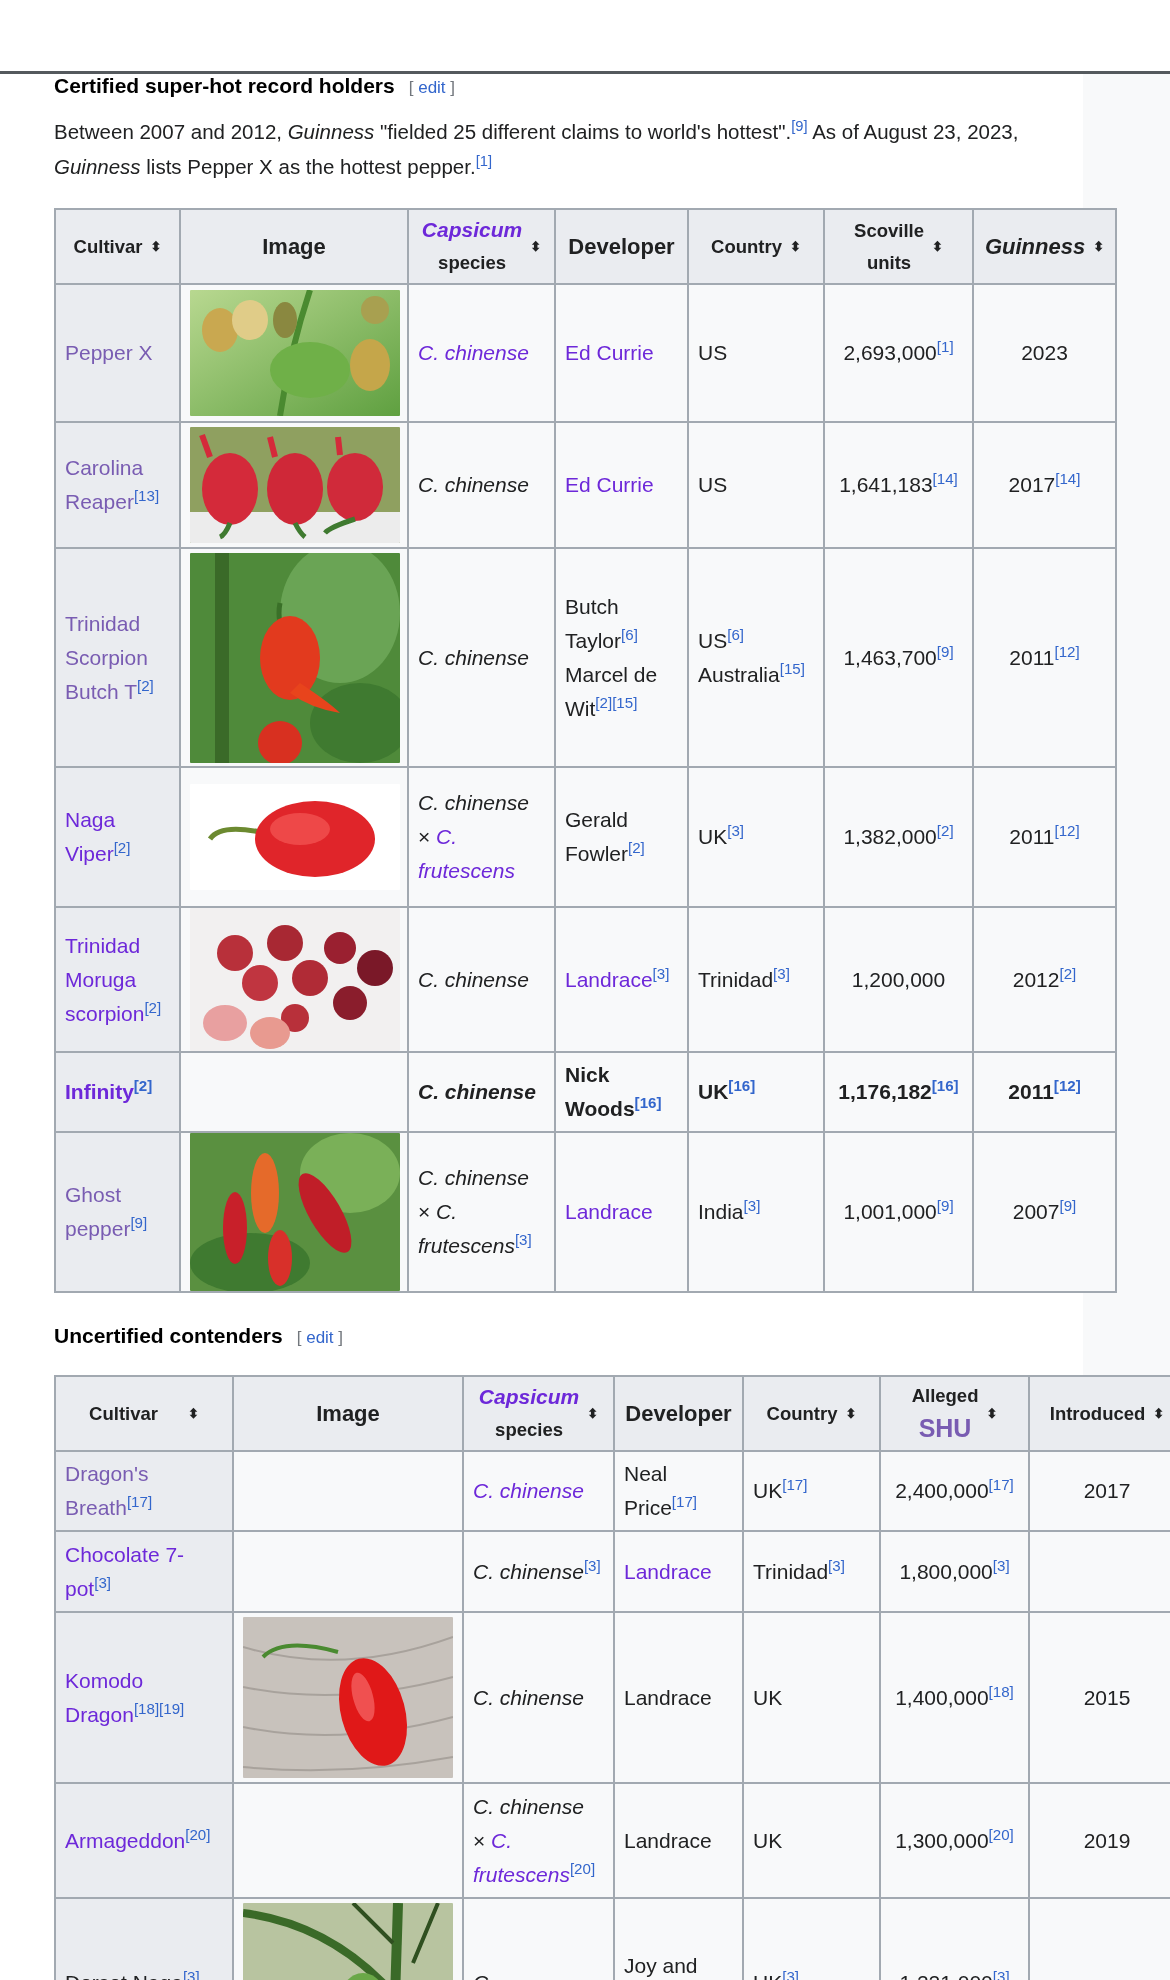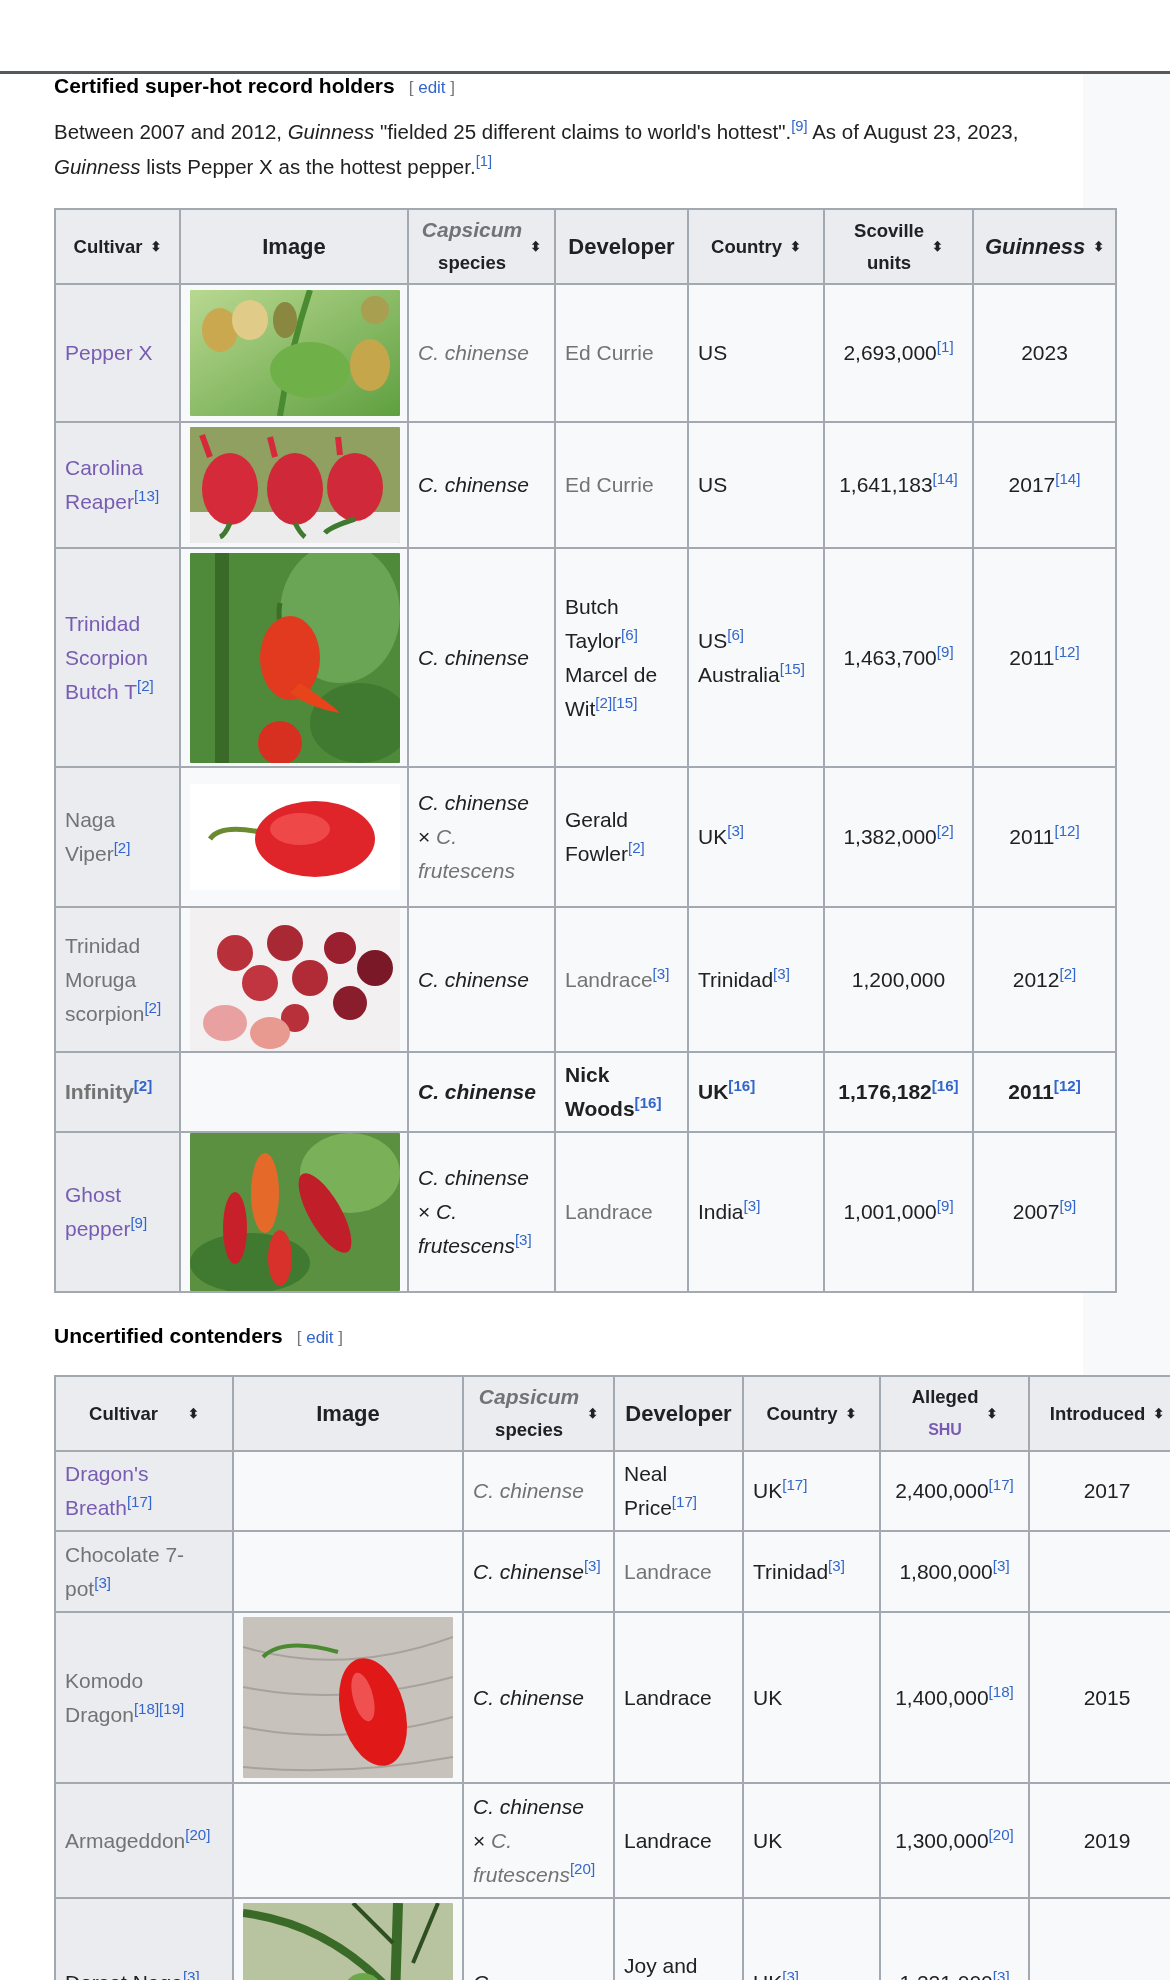--- a/index.html
+++ b/index.html
@@ -17,21 +17,21 @@
   sup, .ref { font-size:0.72em; color:#3366cc; vertical-align:super; line-height:0; }
   table.wt { position:absolute; border-collapse:collapse; background:#f8f9fa; table-layout:fixed; }
   table.wt th, table.wt td { border:2px solid #a2a9b1; padding:0 9px; font-size:21px; line-height:34px; vertical-align:middle; }
   table.wt th { background:#eaecf0; font-weight:bold; text-align:center; font-size:18.5px; line-height:32px; }
   table.wt th.big { font-size:22px; }
   table.wt td.rh { background:#eaecf0; }
   table.wt td.c { text-align:center; }
   .sort { font-size:13px; color:#202122; margin-left:8px; vertical-align:middle; }
   .hdrflex { display:flex; align-items:center; justify-content:center; }
   .hdrflex .lbl { display:inline-block; text-align:center; }
-  .link { color:#737373; }
+  .link { color:#6d28d9; }
   .visited { color:#795cb2;text-align:center; }
   .it { font-style:italic; }
   .img { display:block; margin:0 auto; border-radius:1px; }
 </style>
 </head>
 <body>
 
 <div class="topline"></div>
 <div class="rightpane"></div>
 
@@ -271,21 +271,21 @@
         </th>
     <th class="big"><span>Developer</span></th>
     <th>
           <div class="hdrflex">
             <span class="lbl">Country</span>
             <span class="sort">⬍</span>
           </div>
         </th>
     <th>
           <div class="hdrflex">
-            <span class="lbl"><span>Alleged</span><br><span class="visited" style="font-size:16px;">SHU</span></span>
+            <span class="lbl"><span>Alleged</span><br><span class="visited" style="font-size:25px;">SHU</span></span>
             <span class="sort">⬍</span>
           </div>
         </th>
     <th>
           <div class="hdrflex">
             <span class="lbl">Introduced</span>
             <span class="sort">⬍</span>
           </div>
         </th>
   </tr>

